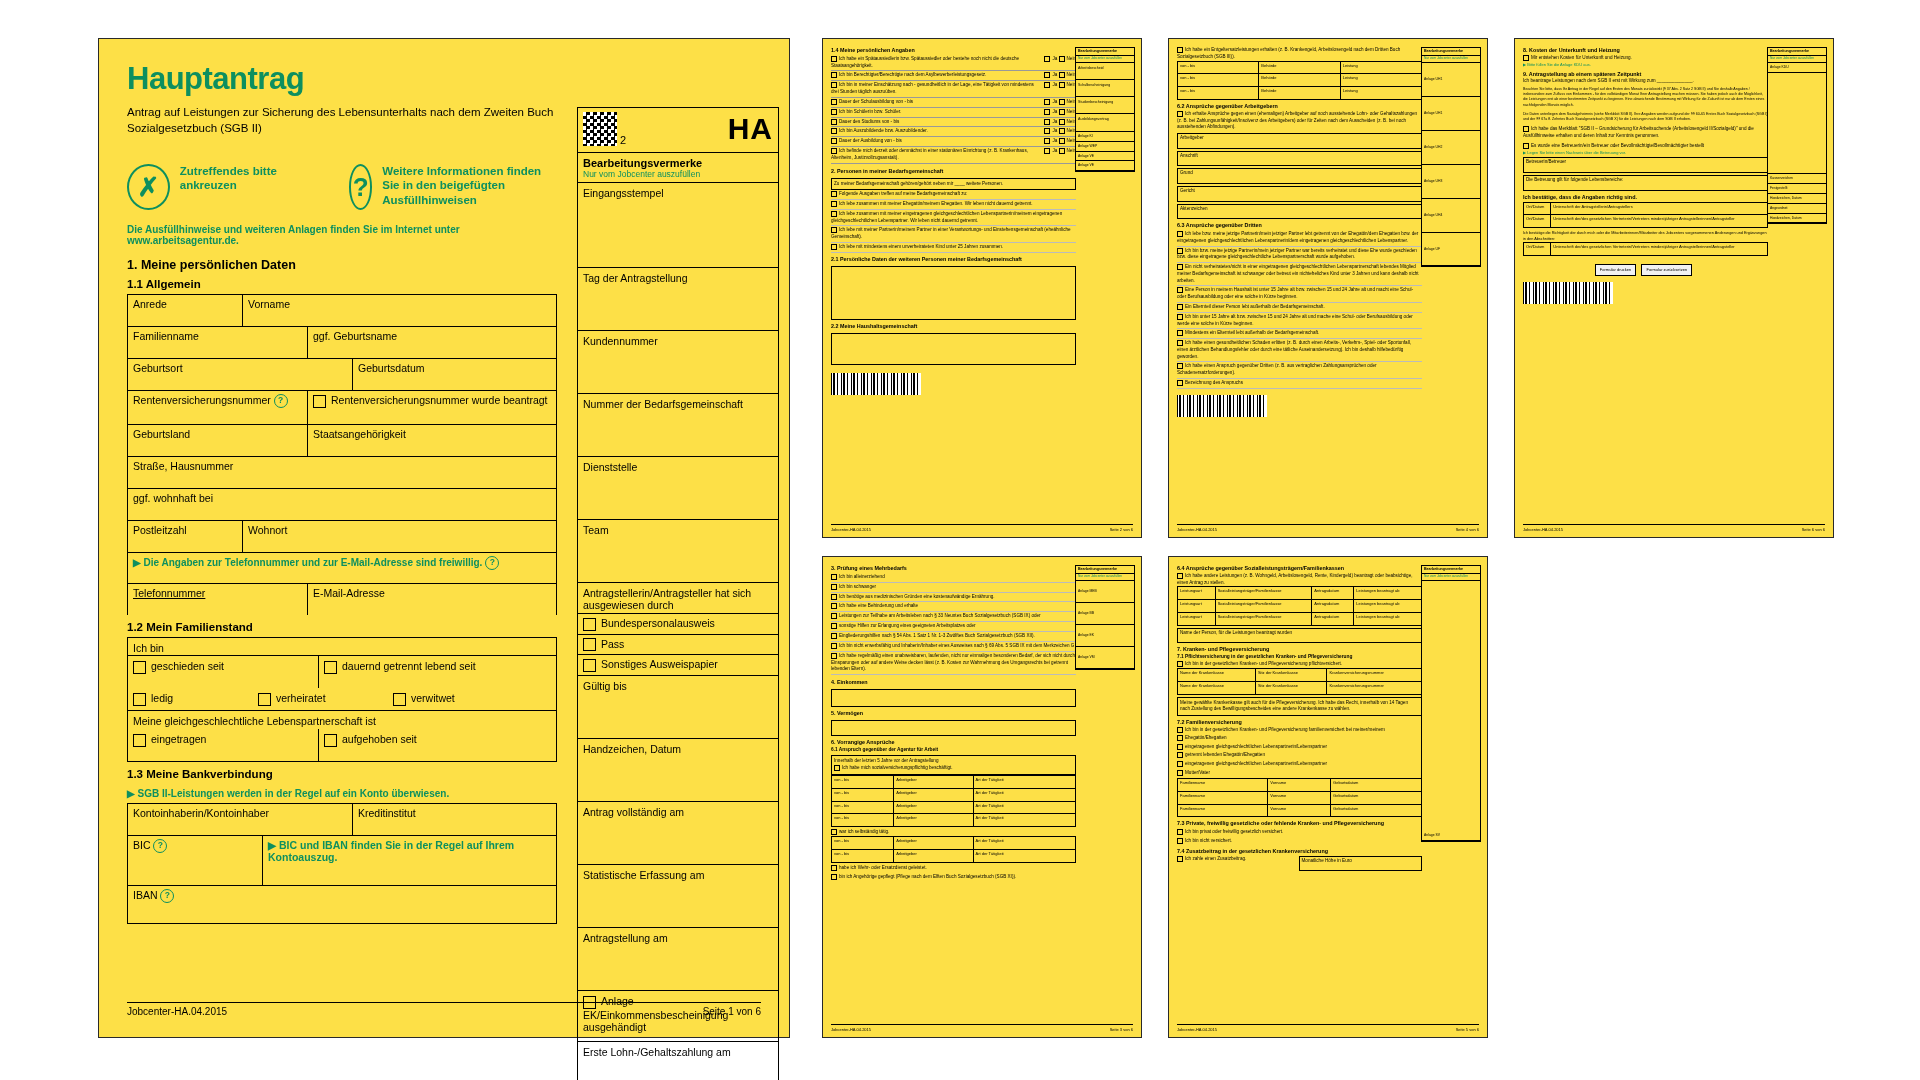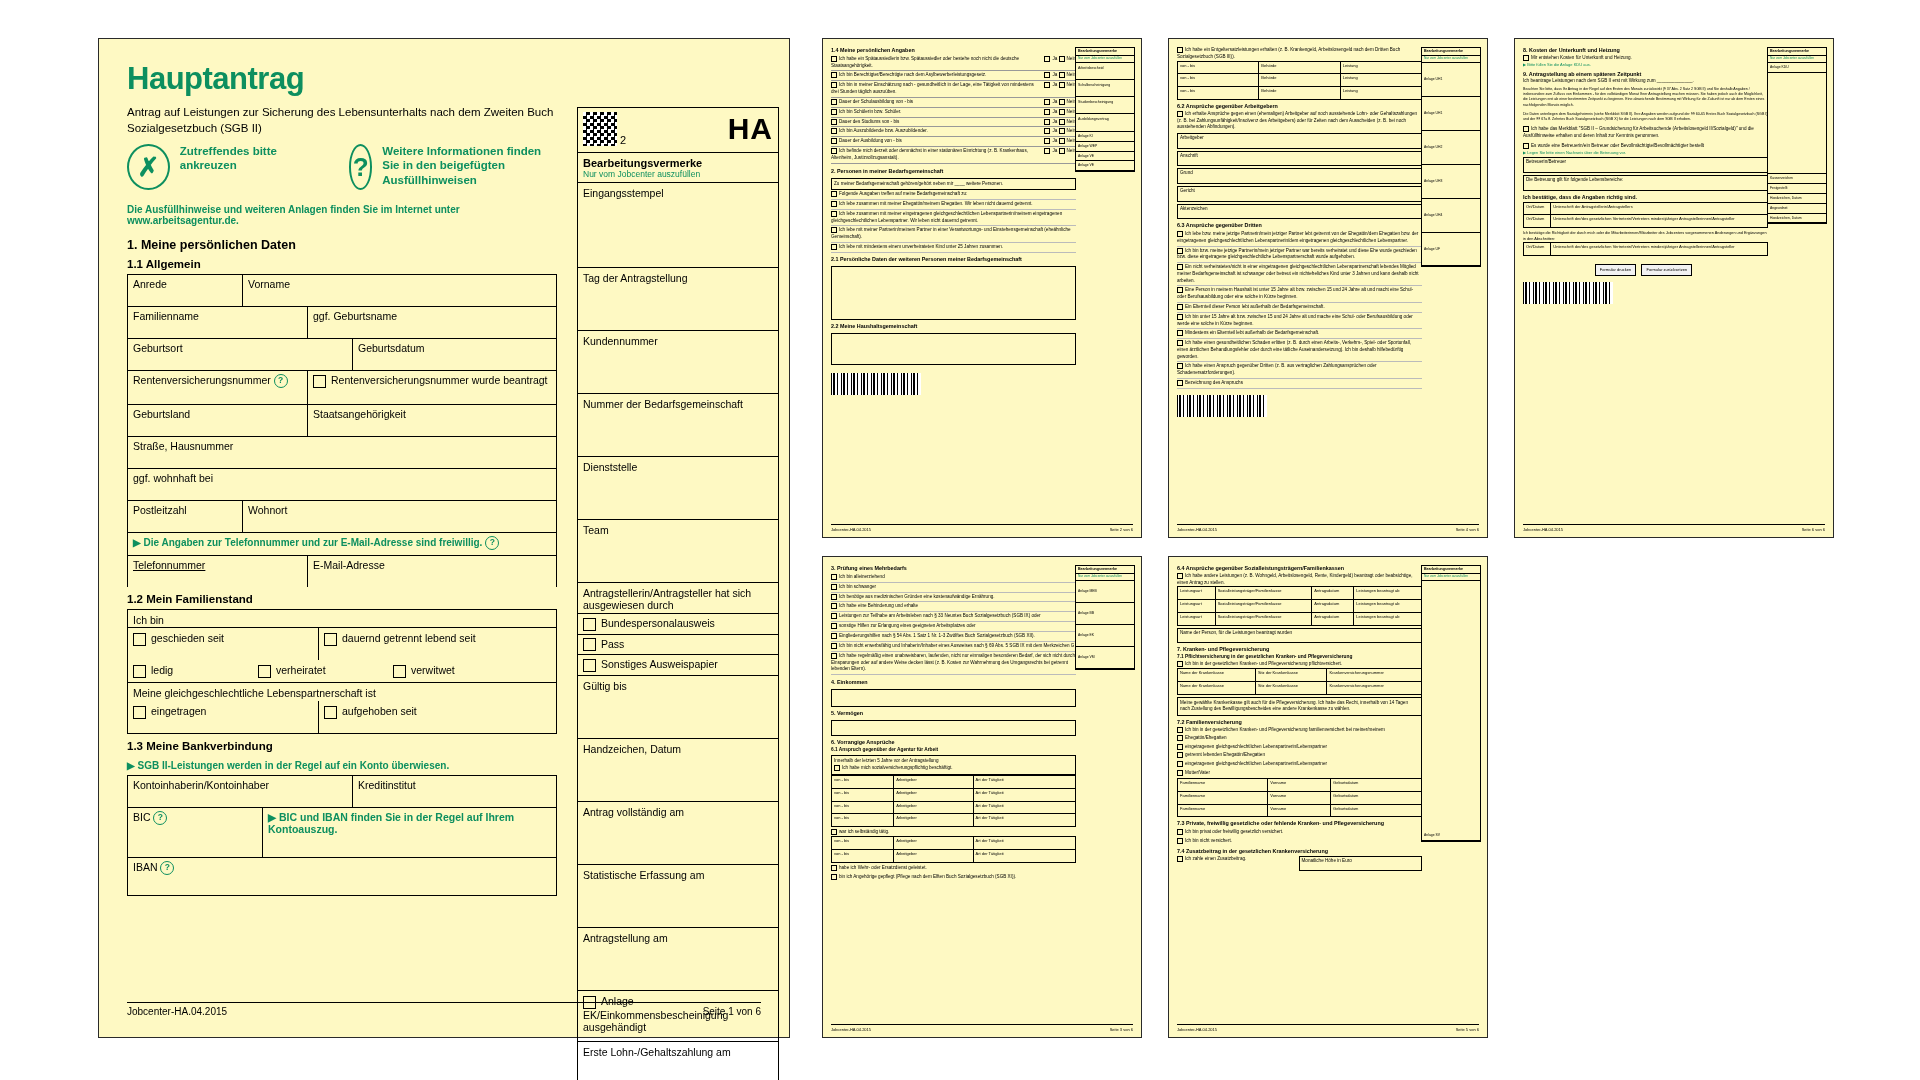--- a/index.html
+++ b/index.html
@@ -1,25 +1,25 @@
 <!DOCTYPE html>
 <html><head>
 <meta charset="utf-8">
 <style>
   html,body{margin:0;padding:0;background:#ffffff;}
   body{width:1920px;height:1080px;font-family:"Liberation Sans",sans-serif;color:#000;overflow:hidden;}
   .stage{position:relative;width:1920px;height:1080px;}
-  .page{position:absolute;background:#fef9c3;border:1px solid #2a2a2a;box-sizing:border-box;}
+  .page{position:absolute;background:#fde047;border:1px solid #2a2a2a;box-sizing:border-box;}
   .green{color:#0d8f5f;}
   
   #page1{left:98px;top:38px;width:692px;height:1000px;padding:0;}
   #p1inner{position:absolute;inset:10px;}
   .p1left{position:absolute;left:18px;top:12px;width:430px;}
   .title{font-size:31px;font-weight:bold;color:#0d8f5f;letter-spacing:-0.5px;margin:0 0 8px 0;}
-  .subtitle{font-size:11.5px;line-height:1.35;margin-bottom:8px;}
+  .subtitle{font-size:11.5px;line-height:1.35;margin-bottom:28px;}
   .circ{width:46px;height:46px;border-radius:50%;border:2.5px solid #0d8f5f;display:inline-flex;align-items:center;justify-content:center;color:#0d8f5f;font-weight:bold;font-size:26px;box-sizing:border-box;}
   .hintrow{display:flex;gap:10px;align-items:flex-start;margin-bottom:4px;}
   .hinttxt{color:#0d8f5f;font-size:11.5px;line-height:1.25;font-weight:bold;}
   .hintsmall{font-size:10px;color:#0d8f5f;margin:10px 0 12px 0;font-weight:bold;}
   .sechead{font-size:12.5px;font-weight:bold;margin:6px 0 3px 0;}
   .subhead{font-size:11.5px;font-weight:bold;margin:6px 0 4px 0;}
   .fieldrow{display:flex;border-top:1px solid #000;}
   .fld{flex:1;border-right:1px solid #000;box-sizing:border-box;padding:3px 5px 16px 5px;font-size:10.5px;}
   .fld:last-child{border-right:0;}
   .qmark{display:inline-block;width:12px;height:12px;border-radius:50%;border:1.2px solid #0d8f5f;color:#0d8f5f;font-size:8.5px;line-height:11px;text-align:center;font-weight:bold;vertical-align:middle;}
@@ -107,21 +107,21 @@
             <div class="fld"><span>Straße, Hausnummer</span></div>
           </div>
           <div class="fieldrow">
             <div class="fld"><span>ggf. wohnhaft bei</span></div>
           </div>
           <div class="fieldrow">
             <div class="fld" style="flex:0 0 115px;"><span>Postleitzahl</span></div>
             <div class="fld"><span>Wohnort</span></div>
           </div>
           <div class="fieldrow">
-            <div class="fld" style="padding-bottom:5px;">
+            <div class="fld" style="padding-bottom:13px;">
               <span class="green" style="font-weight:bold;font-size:10px;">▶ <span>Die Angaben zur Telefonnummer und zur E-Mail-Adresse sind freiwillig.</span></span>
               <span class="qmark">?</span>
             </div>
           </div>
           <div class="fieldrow">
             <div class="fld" style="flex:0 0 180px;text-decoration:underline;"><span>Telefonnummer</span></div>
             <div class="fld"><span>E-Mail-Adresse</span></div>
           </div>
         </div>
 

